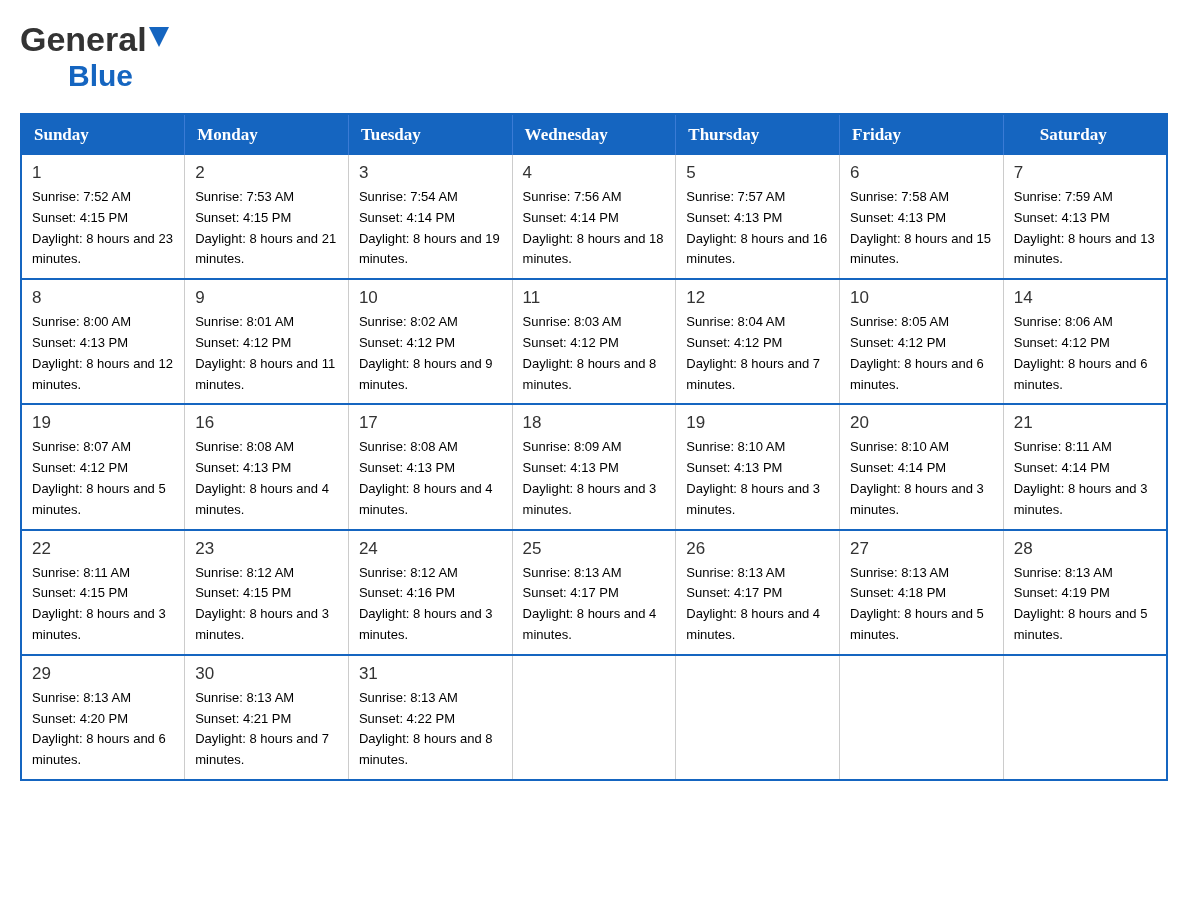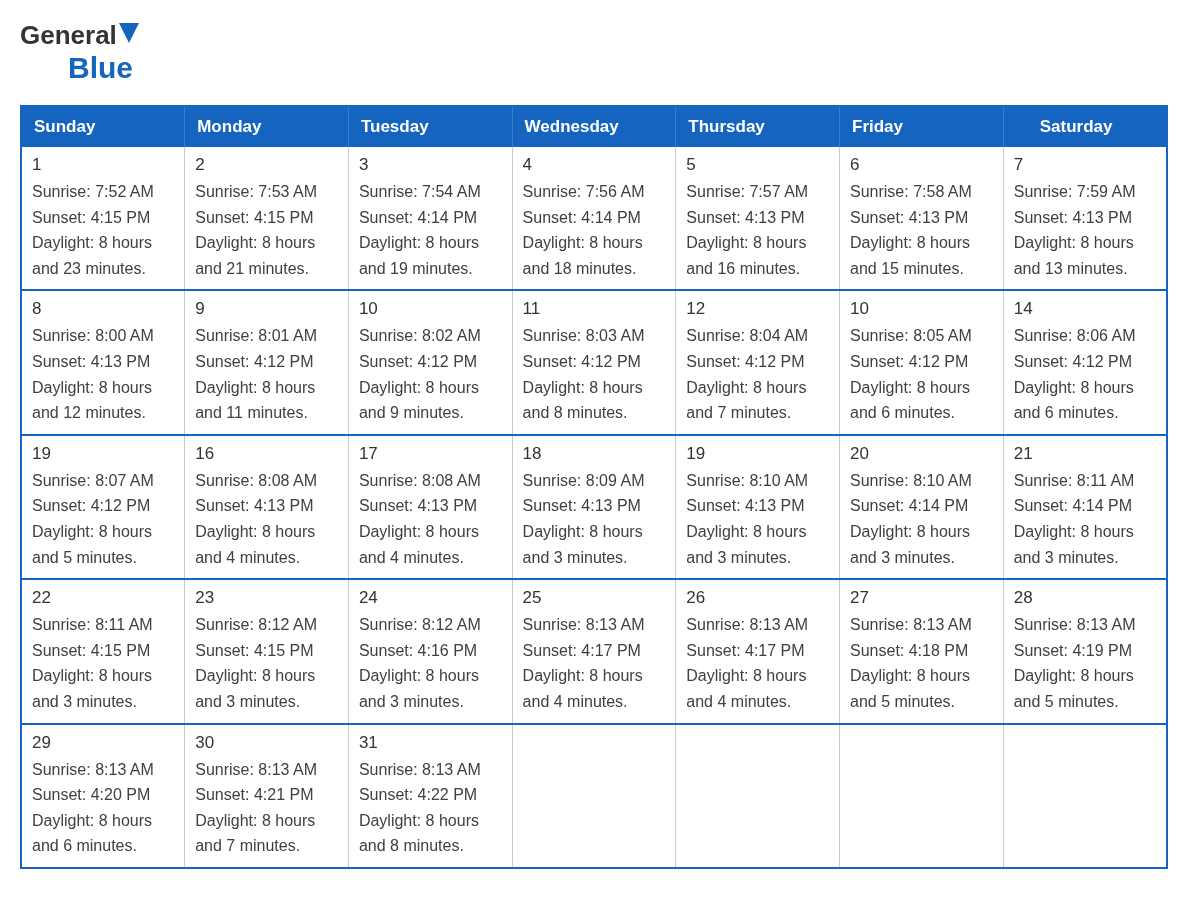--- a/index.html
+++ b/index.html
@@ -41,20 +41,21 @@
       border: 2px solid #1565c0;
     }
     .calendar-table th {
       background-color: #1565c0;
       color: #fff;
       font-size: 17px;
       font-weight: bold;
       padding: 10px 12px;
       text-align: left;
       border-right: 1px solid #3a7bd5;
+      font-family: Liberation Serif, serif;
     }
     .calendar-table th:last-child {
       border-right: none;
       padding-left: 36px;
     }
     .calendar-table td {
       vertical-align: top;
       padding: 8px 10px;
       border-right: 1px solid #ccc;
       border-bottom: 2px solid #1565c0;
@@ -69,36 +70,36 @@
     .calendar-table tr:last-child td {
       border-bottom: none;
     }
     .day-number {
       font-size: 17px;
       font-weight: normal;
       margin-bottom: 4px;
       display: block;
     }
     .day-info {
-      font-size: 16px;
+      font-size: 13px;
       line-height: 1.6;
-      color: #404040;
+      color: #000000;
     }
     .empty-cell {
       background: #fff;
     }
 
     
     .logo-wrapper {
       display: flex;
       align-items: center;
       gap: 0;
     }
     .logo-general {
-      font-size: 26px;
+      font-size: 34px;
       font-weight: bold;
       color: #333;
     }
     .logo-arrow {
       display: inline-block;
       margin-left: 2px;
     }
     .logo-second-line {
       font-size: 30px;
       font-weight: bold;

